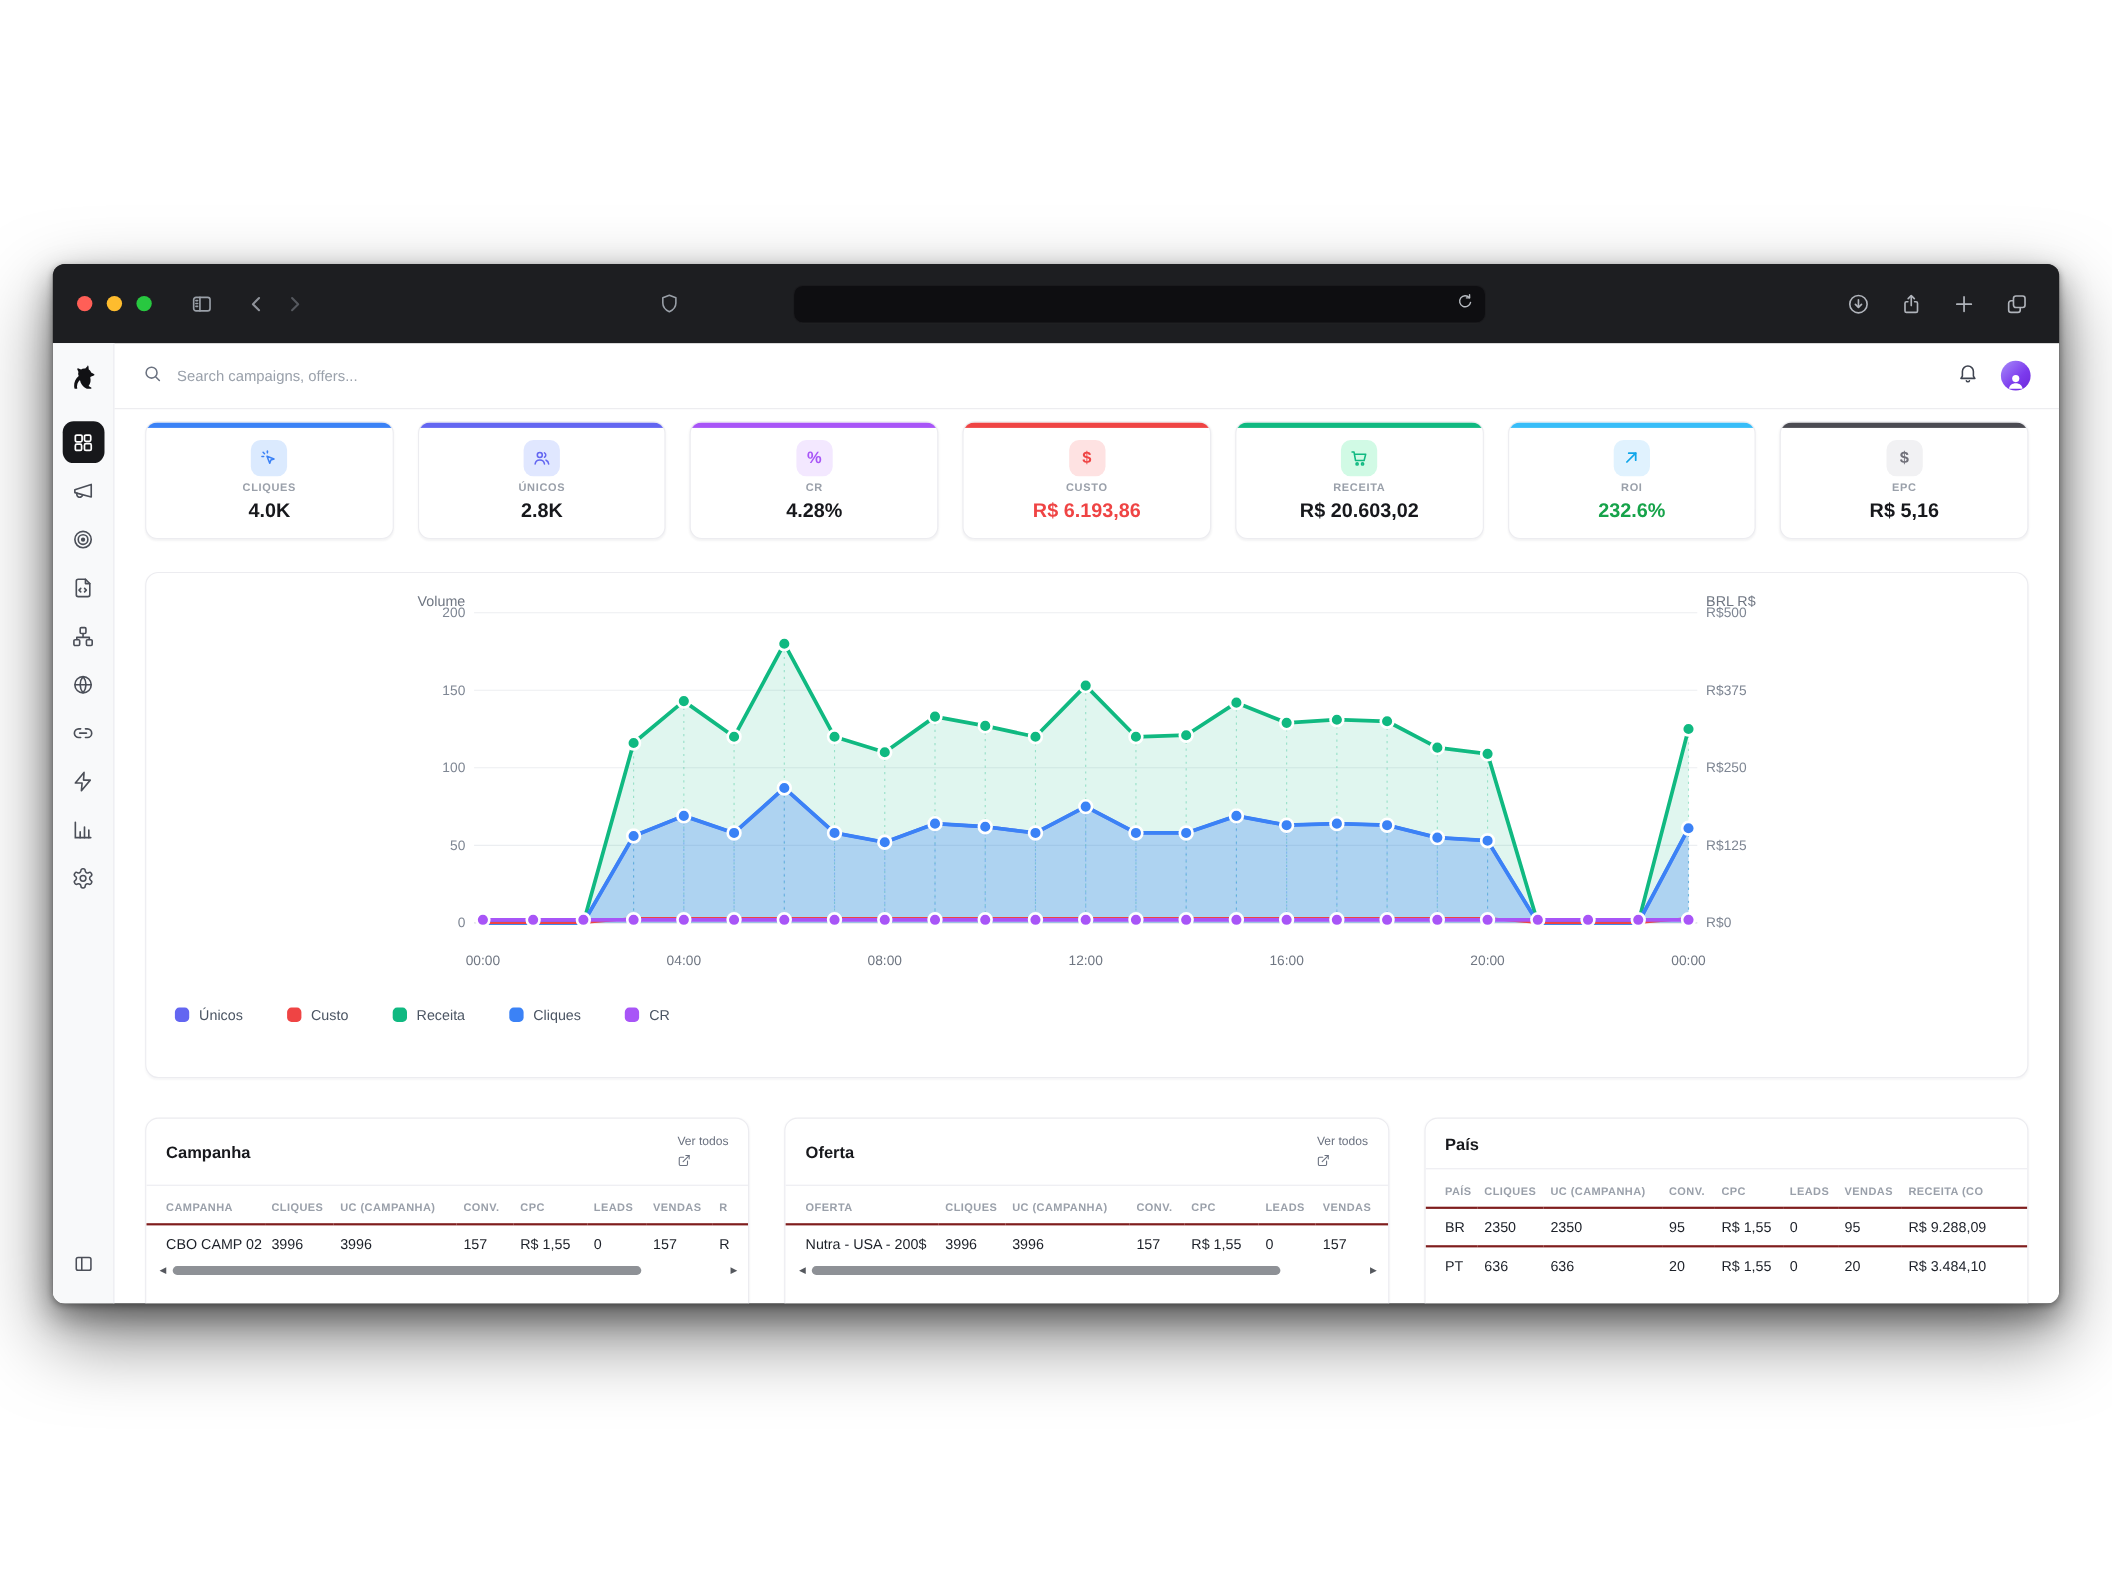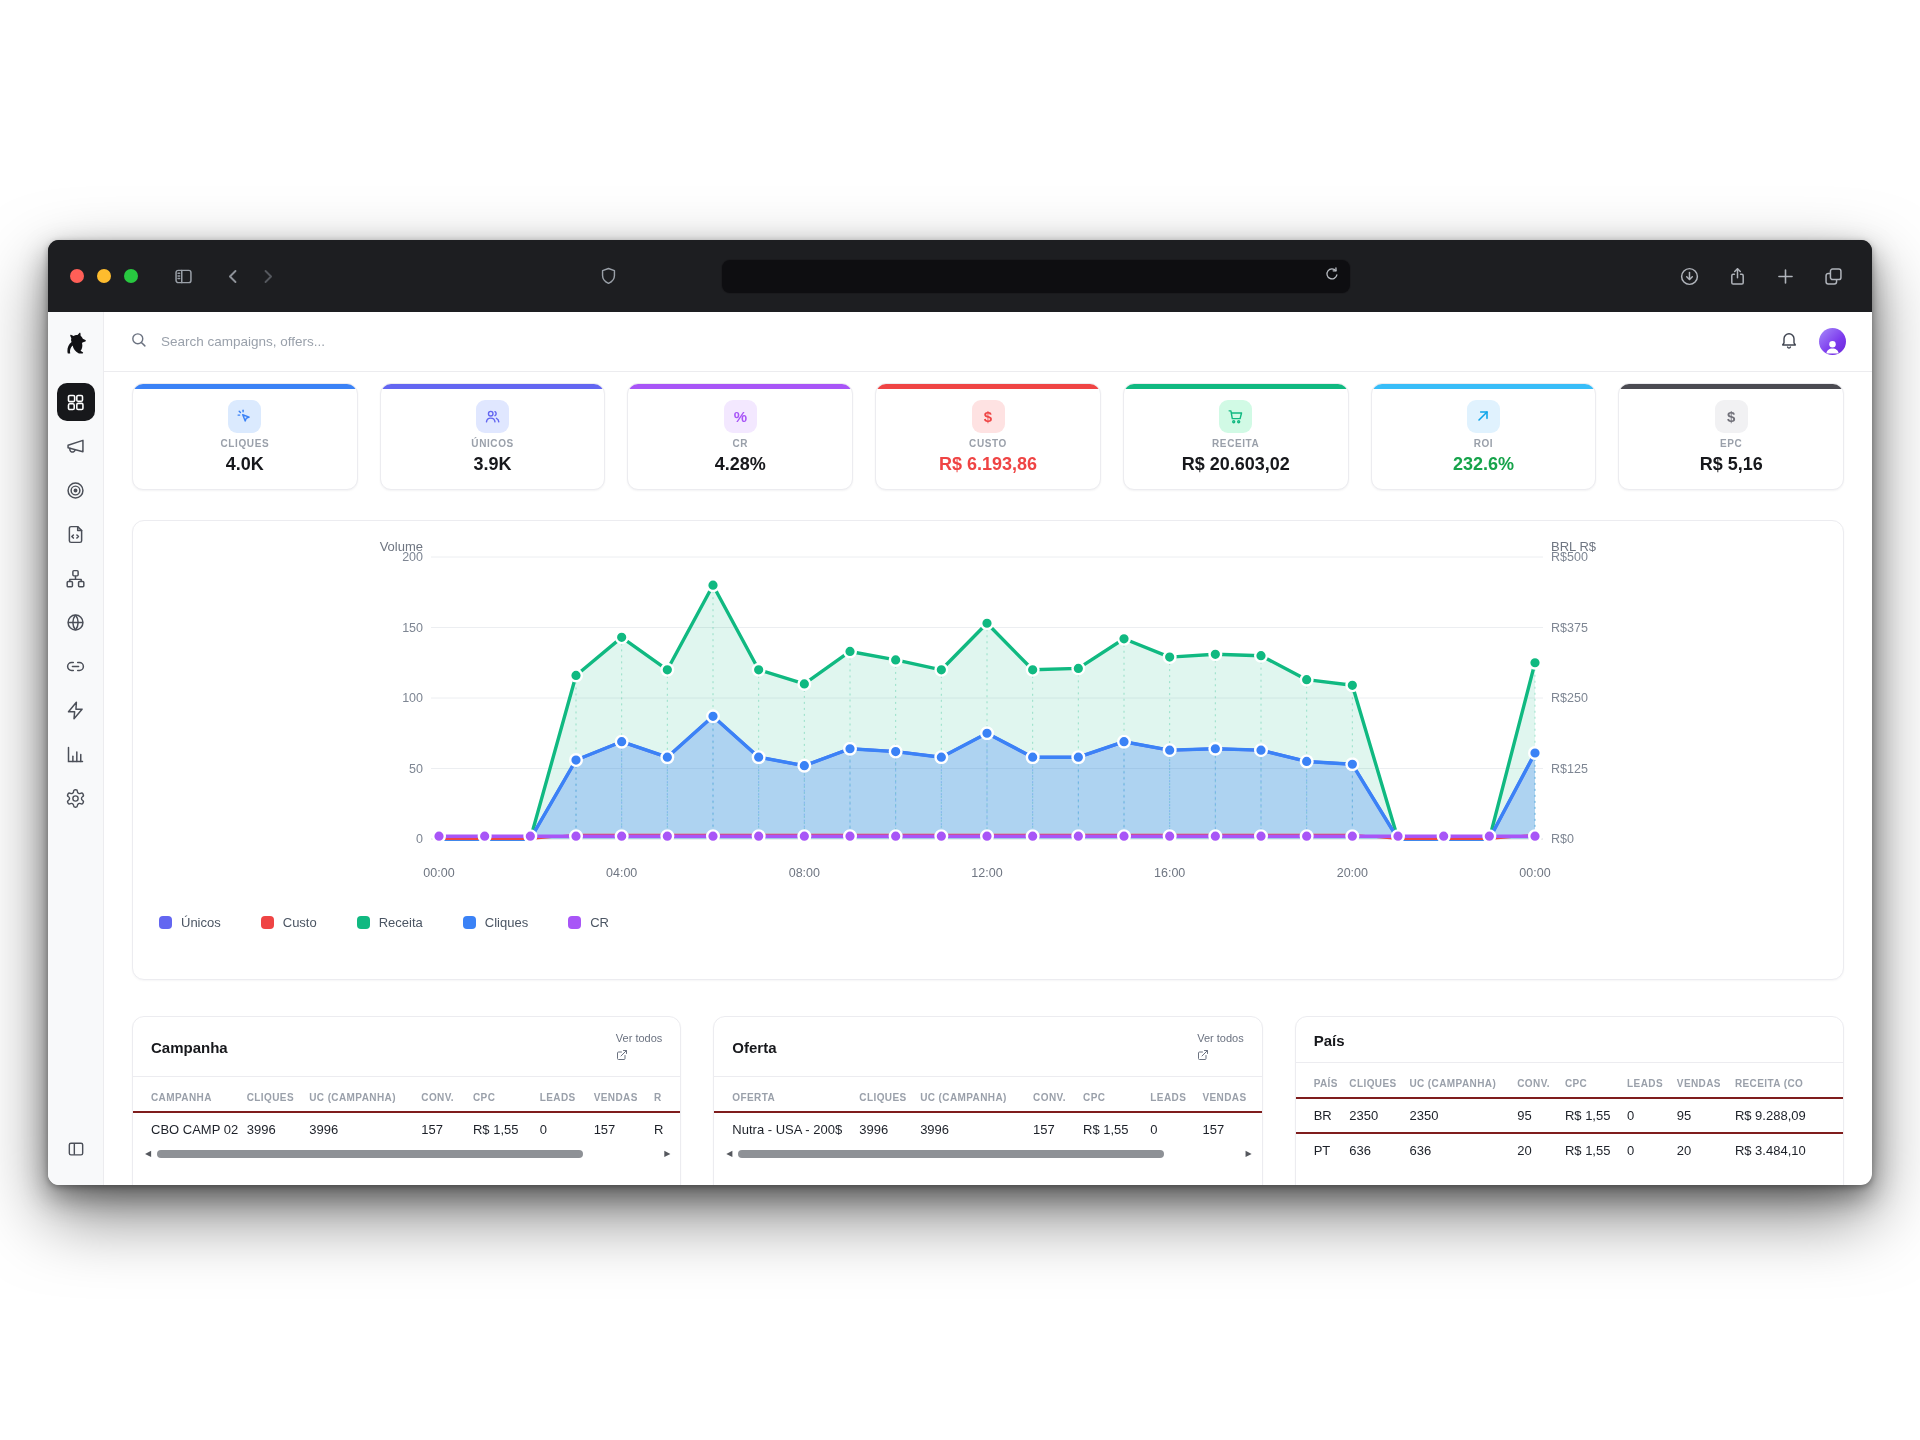--- a/index.html
+++ b/index.html
@@ -288,21 +288,21 @@
               <div class="kpi-body">
                 <div class="kpi-chip" style="background:#e0e7ff">
                   <svg width="17" height="17" viewBox="0 0 24 24" fill="none" stroke="#6366f1" stroke-width="2" stroke-linecap="round">
                     <circle cx="9.5" cy="8" r="3.2"></circle>
                     <path d="M3.5 19.5c.4-3.2 2.8-5.2 6-5.2s5.6 2 6 5.2"></path>
                     <path d="M15.5 5.2a3.2 3.2 0 0 1 0 5.6"></path>
                     <path d="M17.5 14.6c1.9.7 3.1 2.4 3.4 4.9"></path>
                   </svg>
                 </div>
                 <div class="kpi-label">ÚNICOS</div>
-                <div class="kpi-value" style="color:#17181c">3.9K</div>
+                <div class="kpi-value" style="color:#17181c">2.8K</div>
               </div>
             </div>
             <div class="kpi-card">
               <div class="kpi-accent" style="background:#a855f7"></div>
               <div class="kpi-body">
                 <div class="kpi-chip" style="background:#f3e8ff">
                   <span style="color:#a855f7">%</span>
                 </div>
                 <div class="kpi-label">CR</div>
                 <div class="kpi-value" style="color:#17181c">4.28%</div>

